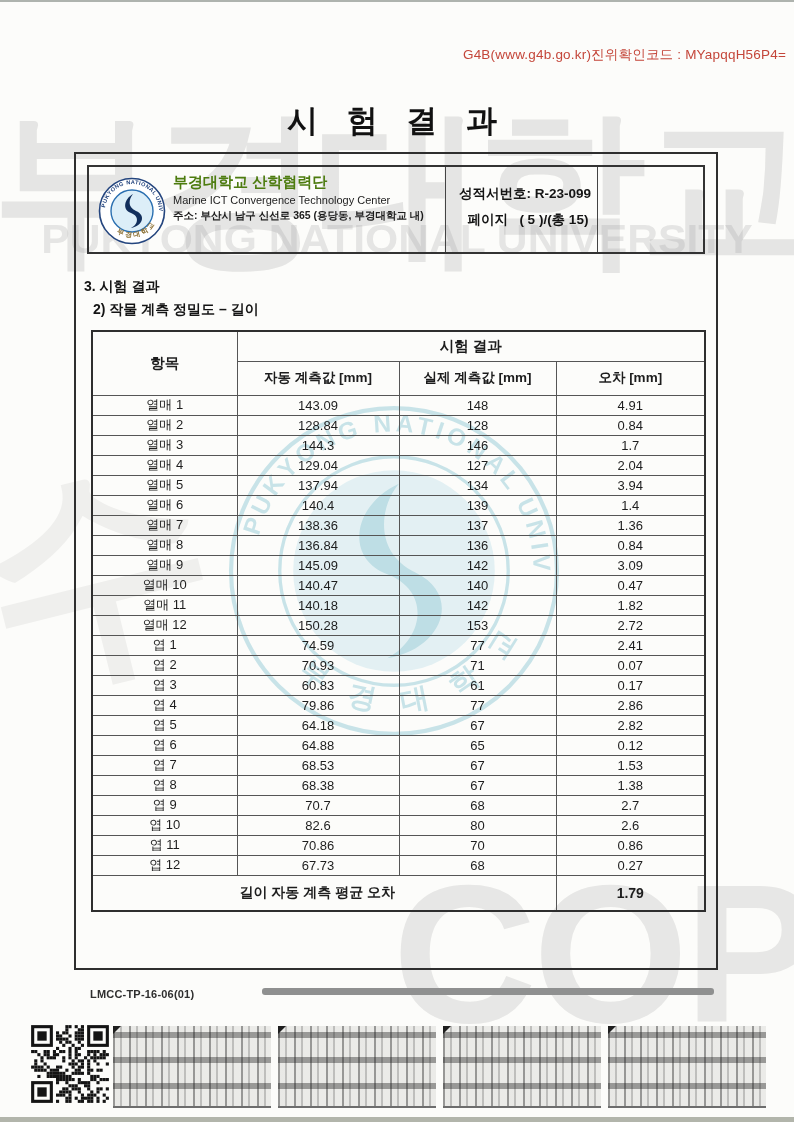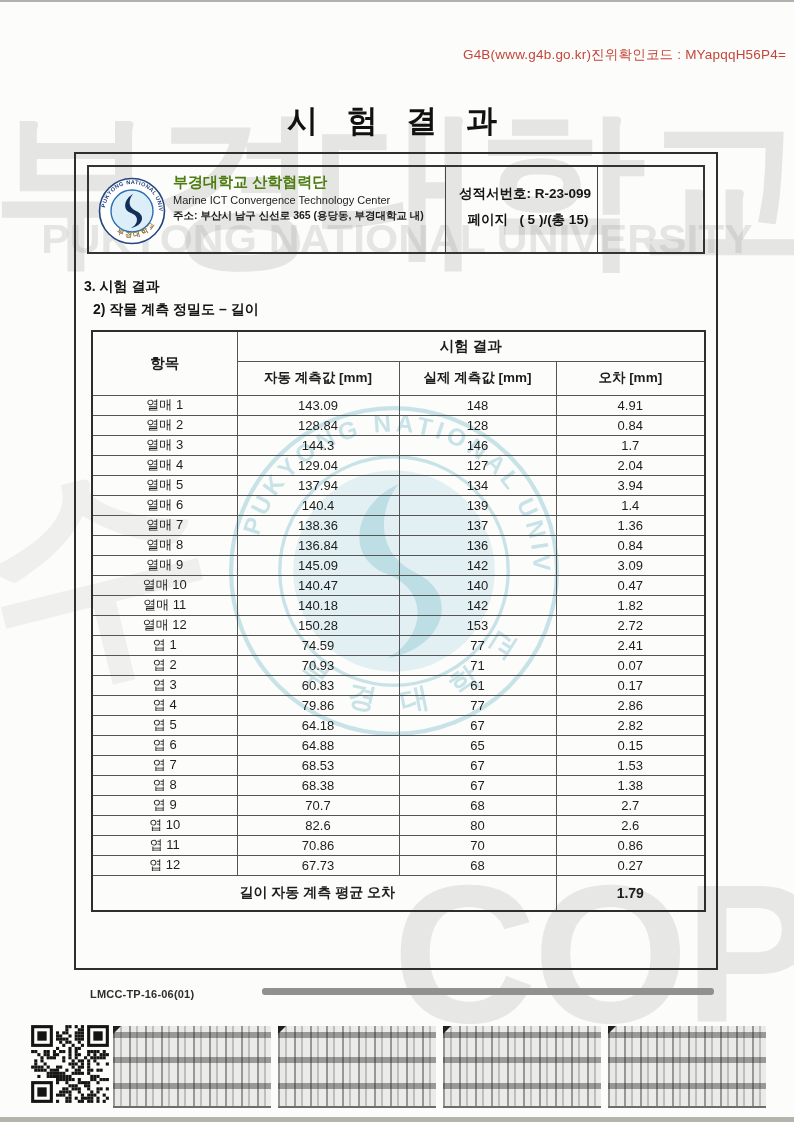--- a/index.html
+++ b/index.html
@@ -277,21 +277,21 @@
           <tr style="">
           <td class="c-item">엽 5</td>
           <td class="c-num">64.18</td>
           <td class="c-num">67</td>
           <td class="c-num">2.82</td>
         </tr>
           <tr style="">
           <td class="c-item">엽 6</td>
           <td class="c-num">64.88</td>
           <td class="c-num">65</td>
-          <td class="c-num">0.15</td>
+          <td class="c-num">0.12</td>
         </tr>
           <tr style="">
           <td class="c-item">엽 7</td>
           <td class="c-num">68.53</td>
           <td class="c-num">67</td>
           <td class="c-num">1.53</td>
         </tr>
           <tr style="">
           <td class="c-item">엽 8</td>
           <td class="c-num">68.38</td>

